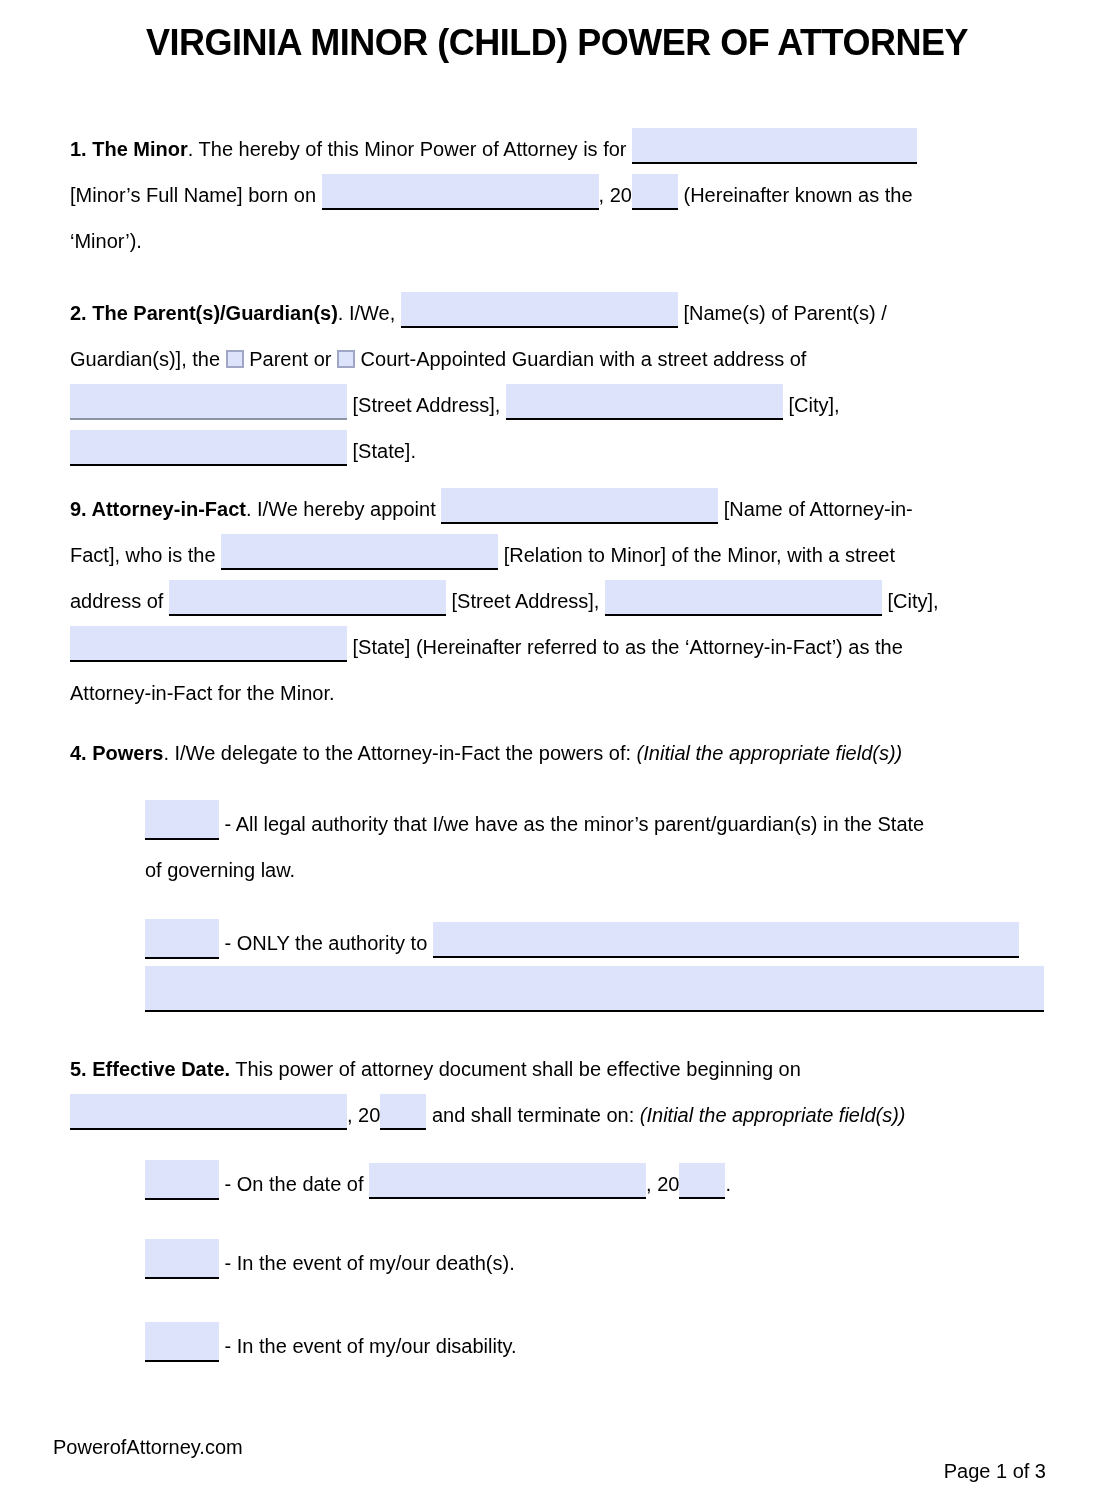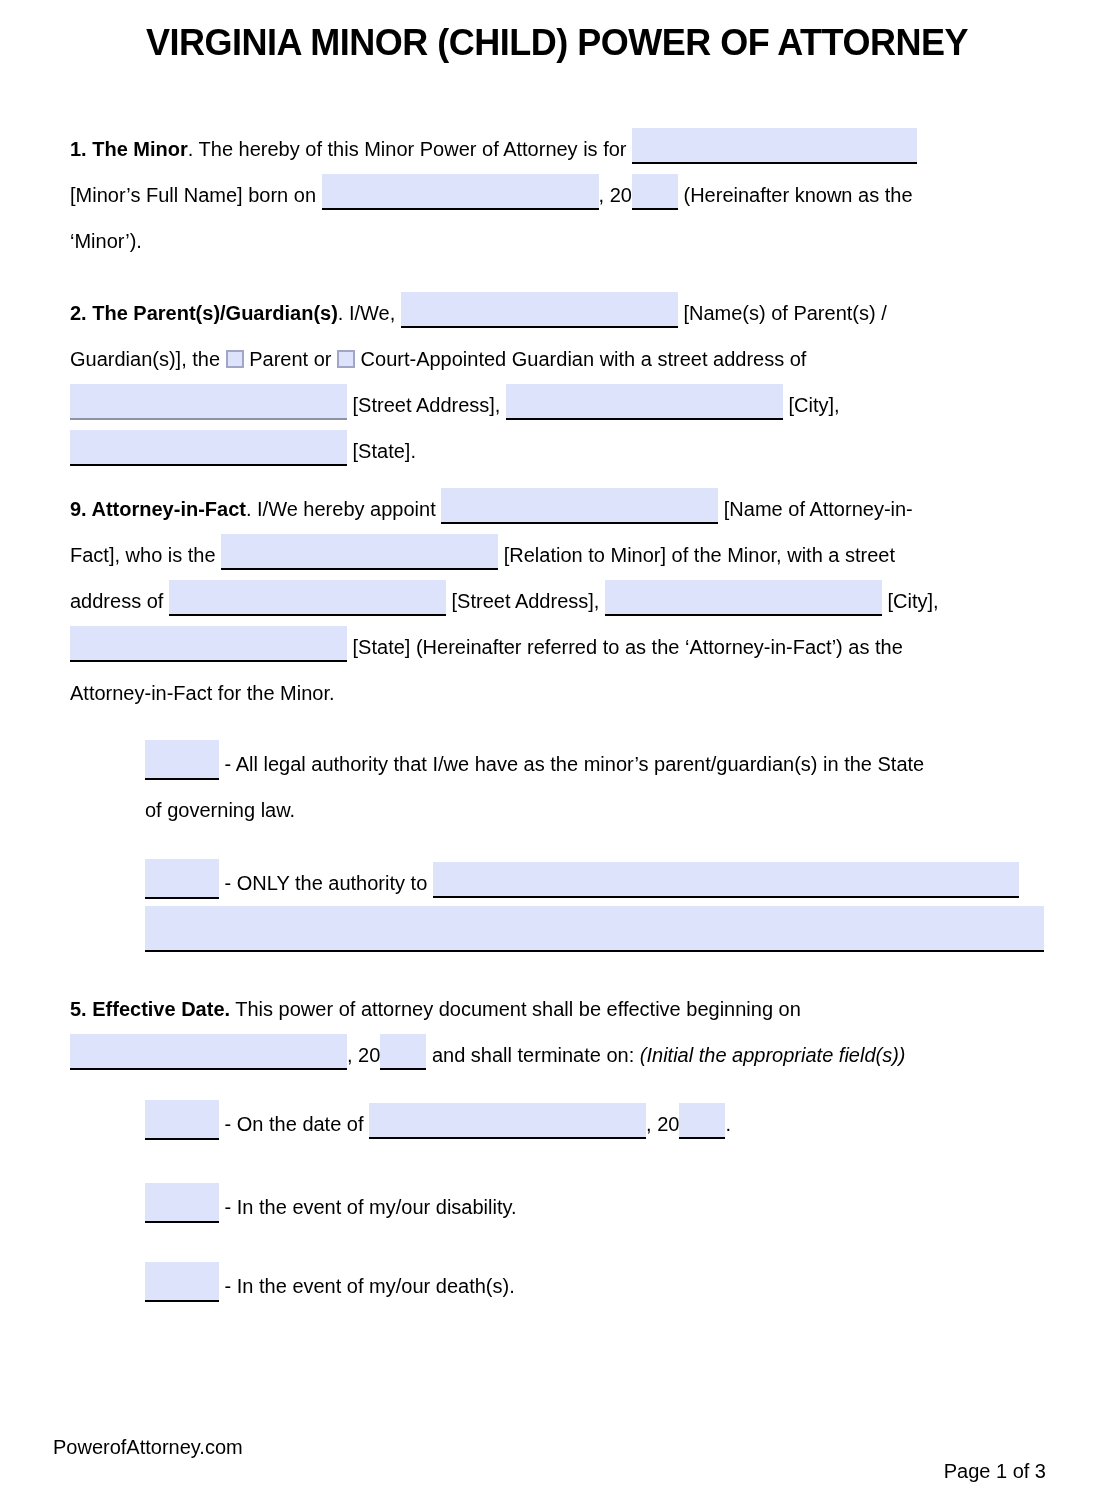--- a/index.html
+++ b/index.html
@@ -114,20 +114,26 @@
     </div>
     <div class="line">
       <span class="blank w-lg"></span>
       <span>[State] (Hereinafter referred to as the ‘Attorney-in-Fact’) as the</span>
     </div>
     <div class="line">
       <span>Attorney-in-Fact for the Minor.</span>
     </div>
   </div>
 
+  <div id="s4">
+    <div class="line">
+      <span class="b">4. Powers</span><span>. I/We delegate to the Attorney-in-Fact the powers of:</span>
+      <span class="i">(Initial the appropriate field(s))</span>
+    </div>
+  </div>
 
   <div id="s4-item-all" class="item">
     <div class="line">
       <span class="blank init"></span>
       <span>- All legal authority that I/we have as the minor’s parent/guardian(s) in the State</span>
     </div>
     <div class="line">
       <span>of governing law.</span>
     </div>
   </div>
@@ -154,30 +160,30 @@
   </div>
 
   <div id="s5-item-date" class="item">
     <div class="line">
       <span class="blank init"></span>
       <span>- On the date of</span>
       <span class="blank w-lg"></span><span>, 20</span><span class="blank w-sm"></span><span>.</span>
     </div>
   </div>
 
+  <div id="s5-item-death" class="item">
+    <div class="line">
+      <span class="blank init"></span>
+      <span>- In the event of my/our death(s).</span>
+    </div>
+  </div>
+
   <div id="s5-item-disability" class="item">
     <div class="line">
       <span class="blank init"></span>
       <span>- In the event of my/our disability.</span>
-    </div>
-  </div>
-
-  <div id="s5-item-death" class="item">
-    <div class="line">
-      <span class="blank init"></span>
-      <span>- In the event of my/our death(s).</span>
     </div>
   </div>
 
 </div>
 
 <div class="footer-site">PowerofAttorney.com</div>
 <div class="footer-page">Page 1 of 3</div>
 
 </body></html>

